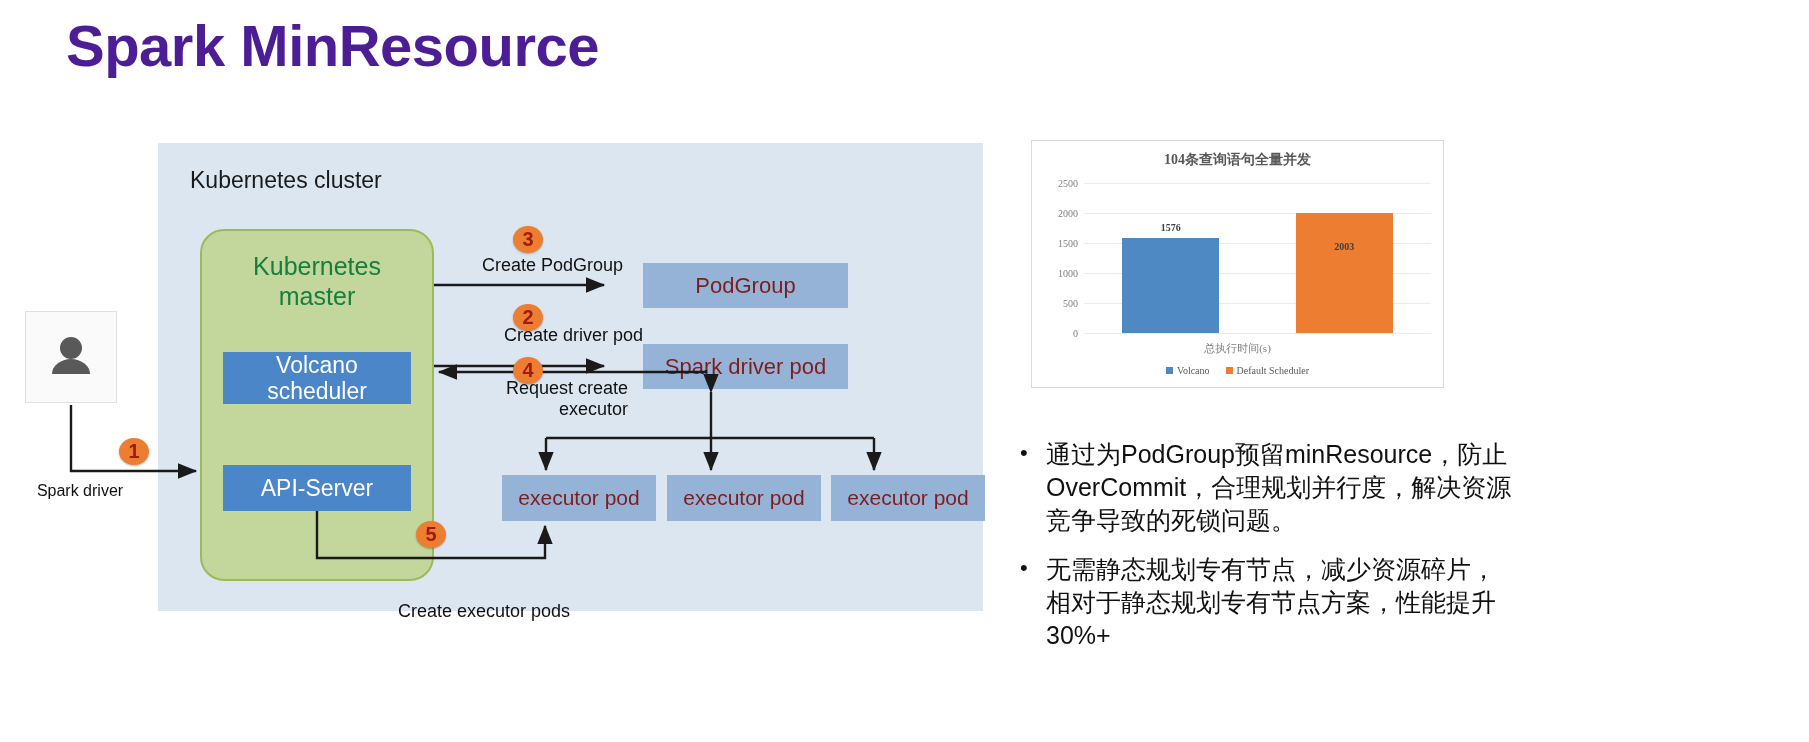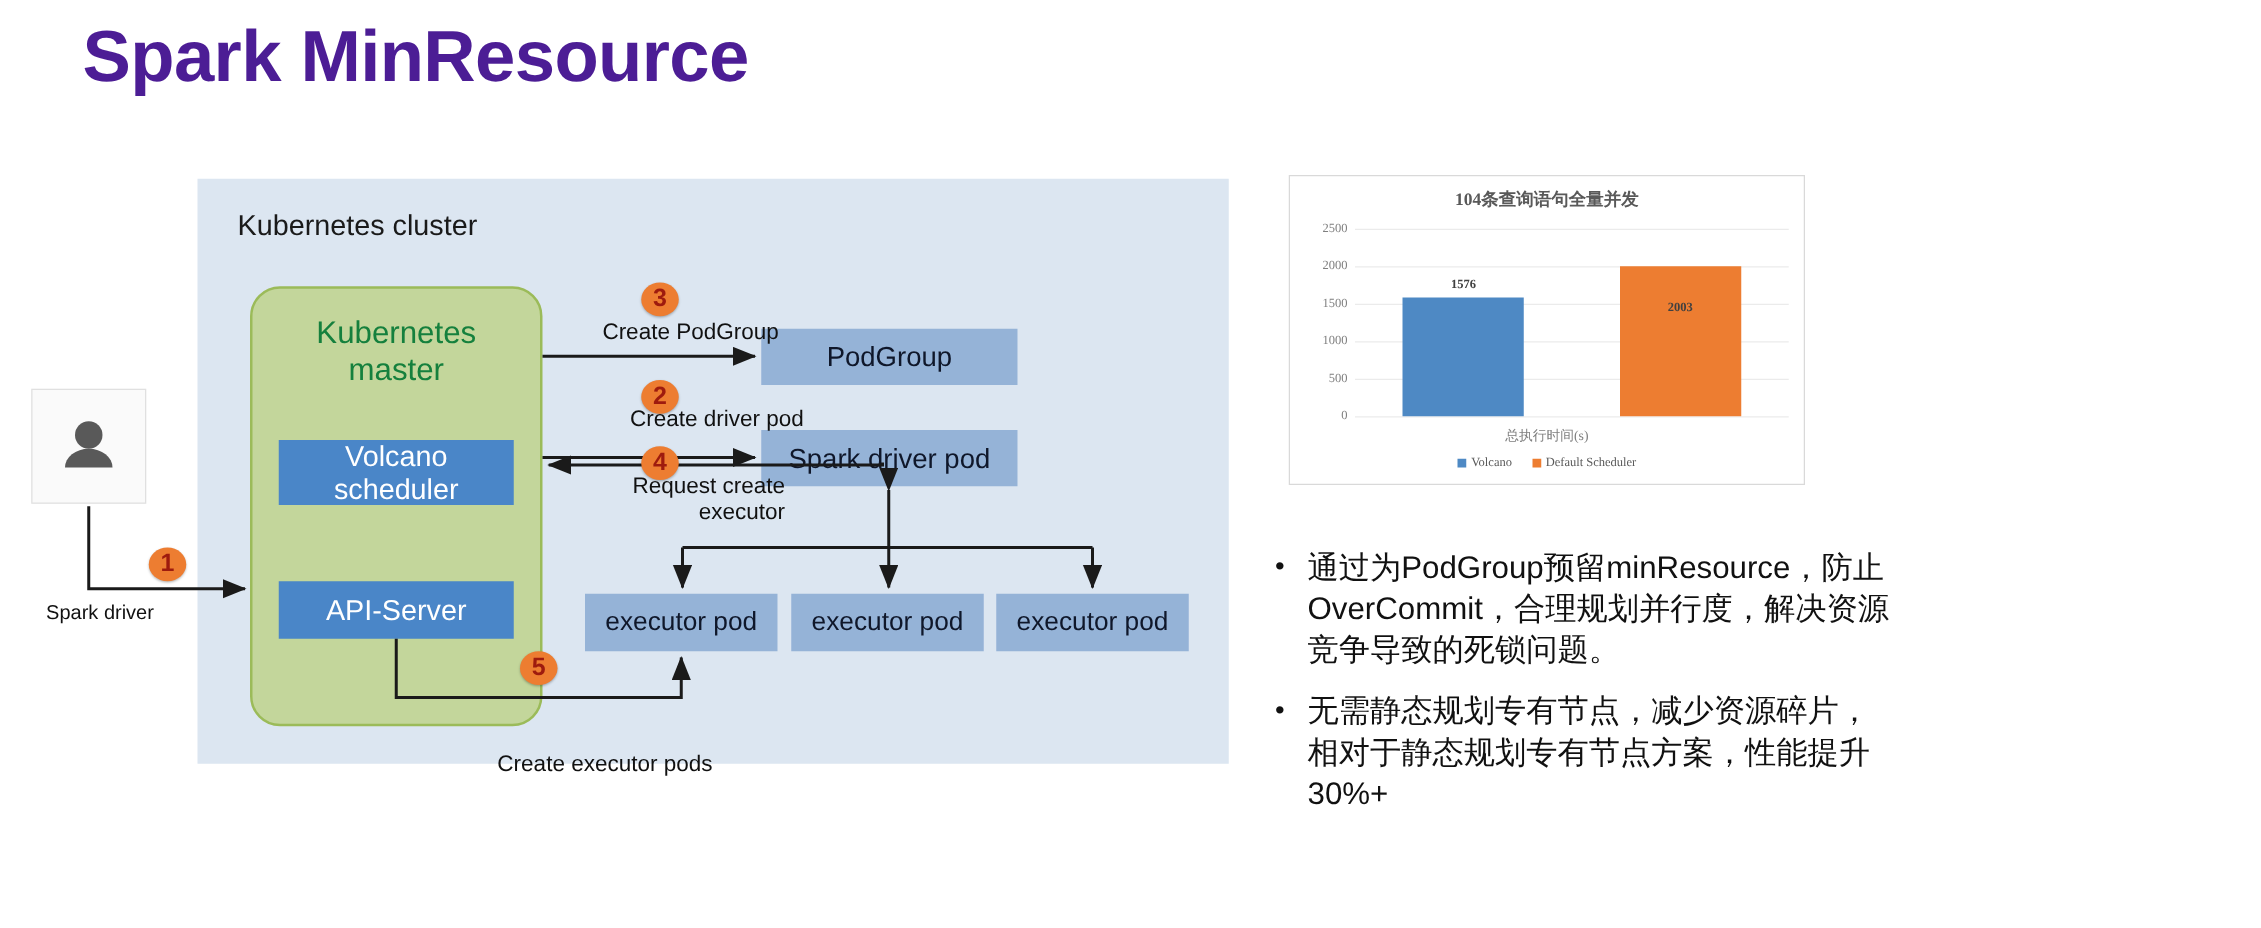--- a/index.html
+++ b/index.html
@@ -37,23 +37,23 @@
   }
   .blue-inner{
     position:absolute;background:#4a86c8;color:#ffffff;
     display:flex;align-items:center;justify-content:center;
     font-size:23px;line-height:1.15;text-align:center;
   }
   #volcano-scheduler-box{left:223px;top:352px;width:188px;height:52px;}
   #api-server-box{left:223px;top:465px;width:188px;height:46px;}
 
   .blue-pod{
-    position:absolute;background:#95b3d7;color:#0f172a;
+    position:absolute;background:#95b3d7;color:#7f1d1d;
     display:flex;align-items:center;justify-content:center;
-    font-size:22px;text-align:center;
+    font-size:22px;text-align:center;margin-left:34px;
   }
   #podgroup-box{left:609px;top:263px;width:205px;height:45px;}
   #spark-driver-box{left:609px;top:344px;width:205px;height:45px;}
   #executor-pod-1{left:468px;top:475px;width:154px;height:46px;font-size:21px;}
   #executor-pod-2{left:633px;top:475px;width:154px;height:46px;font-size:21px;}
   #executor-pod-3{left:797px;top:475px;width:154px;height:46px;font-size:21px;}
 
   
   #user-icon-box{
     position:absolute;left:25px;top:311px;width:92px;height:92px;

